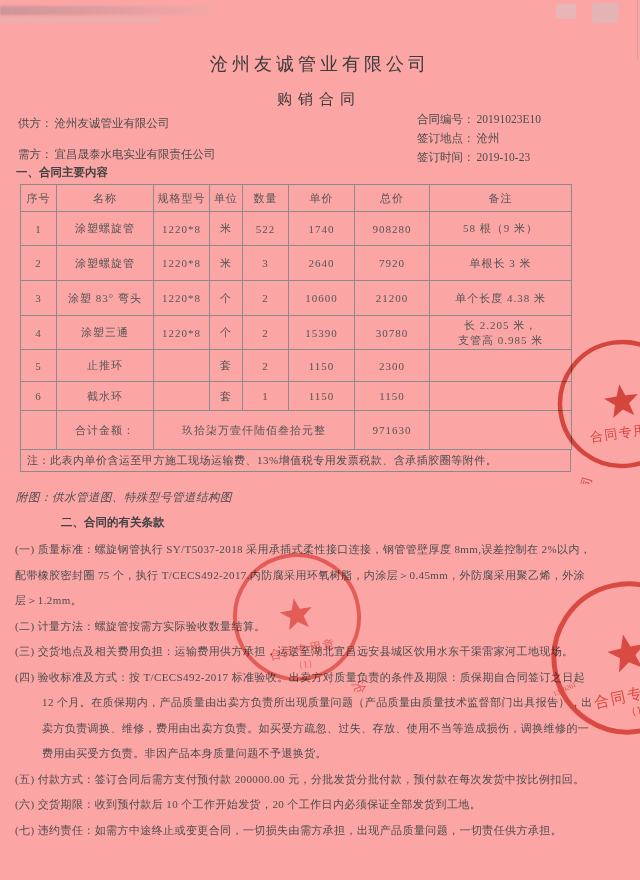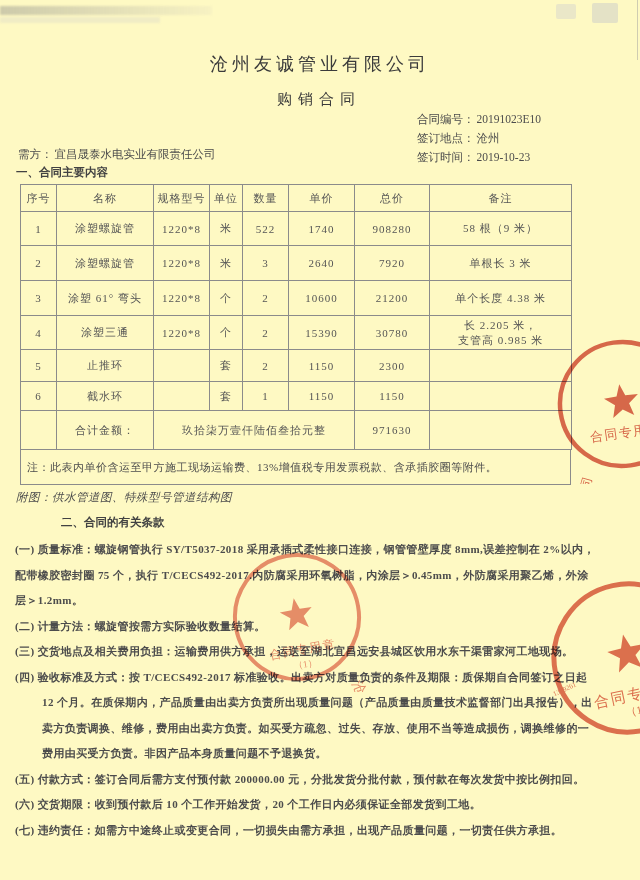--- a/index.html
+++ b/index.html
@@ -1,21 +1,21 @@
 <!DOCTYPE html>
 <html><head>
 <meta charset="utf-8">
 <style>
   * { margin:0; padding:0; box-sizing:border-box; }
   html,body { width:640px; height:880px; }
   body{
     font-family:"Liberation Serif","DejaVu Serif",serif;
     background:#fdfdfc; color:#4a4a4a; overflow:hidden; position:relative;
   }
-  .page{ position:absolute; inset:0; width:640px; height:880px; overflow:hidden; background:#fef9c3; }
+  .page{ position:absolute; inset:0; width:640px; height:880px; overflow:hidden; background:#fca5a5; }
 
   
   .smudge-tl{ position:absolute; left:0; top:6; top:6px; width:212px; height:9px;
     background:linear-gradient(to right, rgba(125,125,130,.38), rgba(190,190,195,.10)); filter:blur(1px); }
   .smudge-tl2{ position:absolute; left:0; top:17px; width:160px; height:6px; background:rgba(200,200,205,.25); filter:blur(1px); }
   .mark-tr1{ position:absolute; left:556px; top:4px; width:20px; height:15px; background:rgba(205,205,208,.4); border-radius:2px; }
   .mark-tr2{ position:absolute; left:592px; top:3px; width:26px; height:20px; background:rgba(198,198,202,.45); border-radius:2px; }
   .edge-r{ position:absolute; left:637px; top:0; width:1px; height:60px; background:rgba(160,160,160,.5); }
 
   .company-title{ position:absolute; left:0; top:52px; width:640px; text-align:center;
@@ -34,30 +34,30 @@
   .sec1-heading{ position:absolute; left:16px; top:165px; font-size:11.5px; font-weight:600; color:#424242; }
 
   table.items{ position:absolute; left:20px; top:184px; width:551px;
     border-collapse:collapse; table-layout:fixed; font-size:11px; color:#555; }
   table.items th, table.items td{
     border:1px solid #8b8b8b; text-align:center; vertical-align:middle;
     font-weight:normal; padding:1px 2px; white-space:pre-line; letter-spacing:1px; overflow:hidden; }
   tr.rh0{ height:27px; } tr.rh1{ height:34px; } tr.rh2{ height:35px; } tr.rh3{ height:35px; }
   tr.rh4{ height:34px; } tr.rh5{ height:32px; } tr.rh6{ height:29px; } tr.rht{ height:39px; }
 
-  .note-box{ position:absolute; left:20px; top:449px; width:551px; height:36px;
+  .note-box{ position:absolute; left:20px; top:449px; width:551px; height:23px;
     border:1px solid #8b8b8b; font-size:11px; color:#4c4c4c;
     display:flex; align-items:center; padding:0 6px; letter-spacing:.5px; white-space:nowrap; overflow:hidden; }
 
   .attachment{ position:absolute; left:16px; top:490px; font-size:11.5px; color:#4c4c4c; letter-spacing:.5px;font-style:italic; }
   .sec2-heading{ position:absolute; left:16px; top:515px; font-size:11.5px; font-weight:600; color:#424242;margin-left:45px; }
 
   .clauses{ position:absolute; left:15px; top:537px; width:616px; font-size:11px;
     color:#4c4c4c; line-height:25.5px; letter-spacing:.4px; }
-  .clause{ white-space:pre-line;font-weight:bold; }
+  .clause{ white-space:pre-line; }
   .clause.hang{ padding-left:27px; text-indent:-27px; }
 
   svg.stamp{ position:absolute; mix-blend-mode:multiply; }
   .stamp-buyer{ left:542px; top:324px; }
   .stamp-supplier{ left:222px; top:542px; }
   .stamp-edge{ left:538px; top:568px; }
   svg.stamp text{ font-family:"Liberation Serif","DejaVu Serif",serif; }
 </style>
 </head>
 <body>
@@ -66,20 +66,23 @@
 
   <div class="smudge-tl"></div>
   <div class="smudge-tl2"></div>
   <div class="mark-tr1"></div>
   <div class="mark-tr2"></div>
   <div class="edge-r"></div>
 
   <div class="company-title">沧州友诚管业有限公司</div>
   <div class="doc-title">购销合同</div>
 
+  <div class="meta m-supplier">
+    <span class="lab">供方：</span><span>沧州友诚管业有限公司</span>
+  </div>
   <div class="meta m-buyer">
     <span class="lab">需方：</span><span>宜昌晟泰水电实业有限责任公司</span>
   </div>
   <div class="meta m-cno">
     <span class="lab">合同编号：</span><span>20191023E10</span>
   </div>
   <div class="meta m-place">
     <span class="lab">签订地点：</span><span>沧州</span>
   </div>
   <div class="meta m-date">
@@ -125,21 +128,21 @@
       <td>涂塑螺旋管</td>
       <td>1220*8</td>
       <td>米</td>
       <td>3</td>
       <td>2640</td>
       <td>7920</td>
       <td>单根长 3 米</td>
     </tr>
     <tr class="rh3">
       <td>3</td>
-      <td>涂塑 61° 弯头</td>
+      <td>涂塑 83° 弯头</td>
       <td>1220*8</td>
       <td>个</td>
       <td>2</td>
       <td>10600</td>
       <td>21200</td>
       <td>单个长度 4.38 米</td>
     </tr>
     <tr class="rh4">
       <td>4</td>
       <td>涂塑三通</td>

